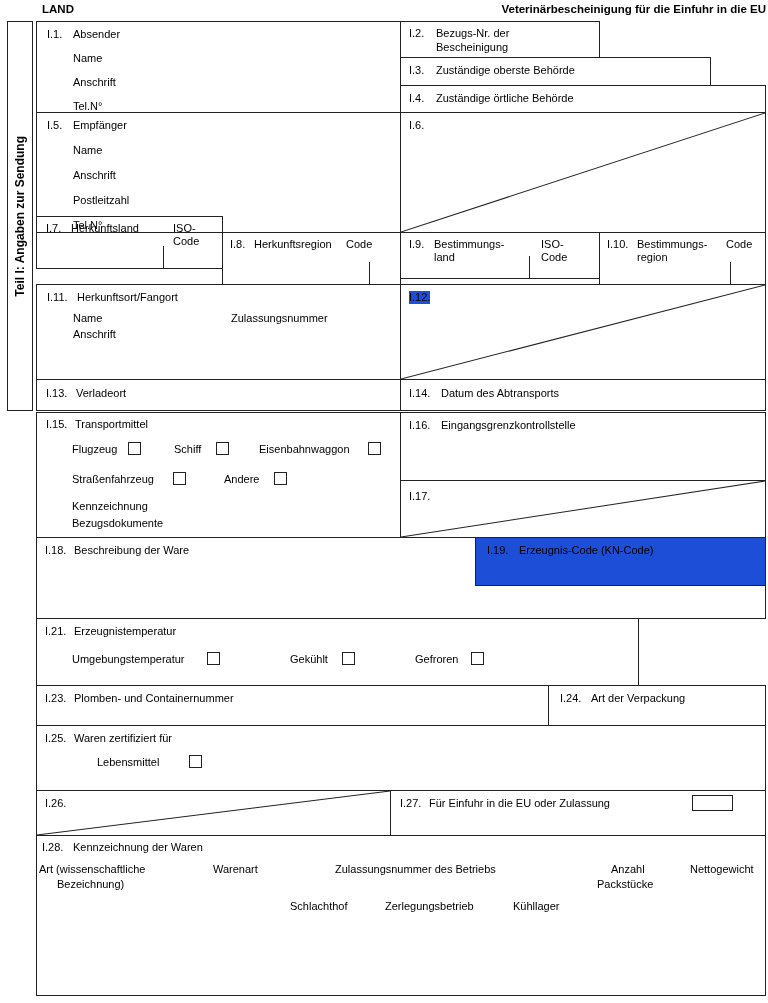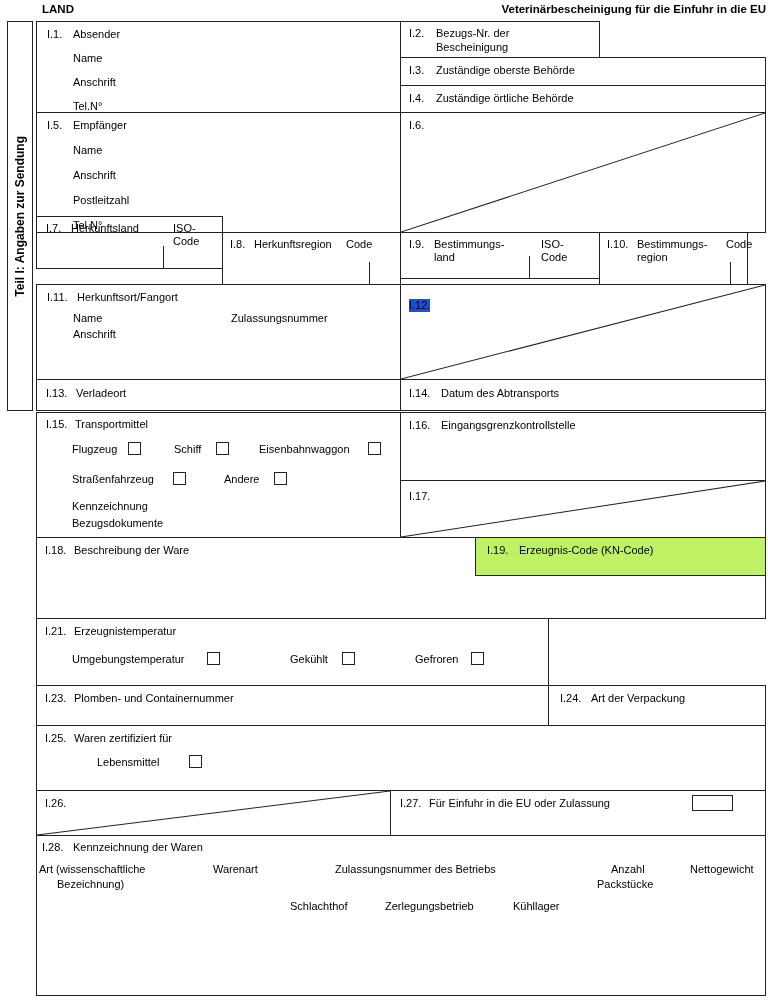--- a/index.html
+++ b/index.html
@@ -37,21 +37,21 @@
     <span class="t" style="left:36px;top:54px">Anschrift</span>
     <span class="t" style="left:36px;top:78px">Tel.N°</span>
   </div>
 
   <div class="cell" style="left:400px;top:21px;width:200px;height:37px">
     <span class="t" style="left:8px;top:5px">I.2.</span>
     <span class="t" style="left:35px;top:5px">Bezugs-Nr. der</span>
     <span class="t" style="left:35px;top:19px">Bescheinigung</span>
   </div>
 
-  <div class="cell" style="left:400px;top:57px;width:366px;height:29px">
+  <div class="cell" style="left:400px;top:57px;width:311px;height:29px">
     <span class="t" style="left:8px;top:6px">I.3.</span>
     <span class="t" style="left:35px;top:6px">Zuständige oberste Behörde</span>
   </div>
   <div class="cell" style="left:400px;top:85px;width:366px;height:28px">
     <span class="t" style="left:8px;top:6px">I.4.</span>
     <span class="t" style="left:35px;top:6px">Zuständige örtliche Behörde</span>
   </div>
 
   <div class="cell" style="left:36px;top:112px;width:365px;height:121px">
     <span class="t" style="left:10px;top:6px">I.5.</span>
@@ -83,40 +83,40 @@
     <span class="tick" style="left:146px"></span>
   </div>
   <div class="cell" style="left:400px;top:232px;width:200px;height:47px">
     <span class="t" style="left:8px;top:5px">I.9.</span>
     <span class="t" style="left:33px;top:5px">Bestimmungs-</span>
     <span class="t" style="left:33px;top:18px">land</span>
     <span class="t" style="left:140px;top:5px">ISO-</span>
     <span class="t" style="left:140px;top:18px">Code</span>
     <span class="tick" style="left:128px"></span>
   </div>
-  <div class="cell" style="left:599px;top:232px;width:149px;height:53px">
+  <div class="cell" style="left:599px;top:232px;width:167px;height:53px">
     <span class="t" style="left:7px;top:5px">I.10.</span>
     <span class="t" style="left:37px;top:5px">Bestimmungs-</span>
     <span class="t" style="left:37px;top:18px">region</span>
     <span class="t" style="left:126px;top:5px">Code</span>
     <span class="tick" style="left:130px"></span>
   </div>
 
   <div class="cell" style="left:36px;top:284px;width:365px;height:96px">
     <span class="t" style="left:10px;top:6px">I.11.</span>
     <span class="t" style="left:40px;top:6px">Herkunftsort/Fangort</span>
     <span class="t" style="left:36px;top:27px">Name</span>
     <span class="t" style="left:194px;top:27px">Zulassungsnummer</span>
     <span class="t" style="left:36px;top:43px">Anschrift</span>
   </div>
   <div class="cell" style="left:400px;top:284px;width:366px;height:96px">
     <svg class="diag" viewBox="0 0 100 100" preserveAspectRatio="none">
       <line x1="0" y1="100" x2="100" y2="0" stroke="#222" stroke-width="1" vector-effect="non-scaling-stroke"></line>
       </svg>
-    <span class="t" style="left:8px;top:14px;background:#1d4ed8">I.12.</span>
+    <span class="t" style="left:8px;top:6px;background:#1d4ed8">I.12.</span>
   </div>
 
   <div class="cell" style="left:36px;top:379px;width:365px;height:32px">
     <span class="t" style="left:9px;top:7px">I.13.</span>
     <span class="t" style="left:39px;top:7px">Verladeort</span>
   </div>
   <div class="cell" style="left:400px;top:379px;width:366px;height:32px">
     <span class="t" style="left:8px;top:7px">I.14.</span>
     <span class="t" style="left:40px;top:7px">Datum des Abtransports</span>
   </div>
@@ -146,26 +146,26 @@
     <svg class="diag" viewBox="0 0 100 100" preserveAspectRatio="none">
       <line x1="0" y1="100" x2="100" y2="0" stroke="#222" stroke-width="1" vector-effect="non-scaling-stroke"></line>
       </svg>
     <span class="t" style="left:8px;top:9px;background:#fff">I.17.</span>
   </div>
 
   <div class="cell" style="left:36px;top:537px;width:730px;height:82px">
     <span class="t" style="left:8px;top:6px">I.18.</span>
     <span class="t" style="left:37px;top:6px">Beschreibung der Ware</span>
   </div>
-  <div class="cell" style="left:475px;top:537px;width:291px;height:39px;background:#bef264">
+  <div class="cell" style="left:475px;top:537px;width:291px;height:49px;background:#1d4ed8">
     <span class="t" style="left:11px;top:6px">I.19.</span>
     <span class="t" style="left:43px;top:6px">Erzeugnis-Code (KN-Code)</span>
   </div>
 
-  <div class="cell" style="left:36px;top:618px;width:513px;height:68px">
+  <div class="cell" style="left:36px;top:618px;width:603px;height:68px">
     <span class="t" style="left:8px;top:6px">I.21.</span>
     <span class="t" style="left:37px;top:6px">Erzeugnistemperatur</span>
     <span class="t" style="left:35px;top:34px">Umgebungstemperatur</span>
     <span class="cb" style="left:170px;top:33px"></span>
     <span class="t" style="left:253px;top:34px">Gekühlt</span>
     <span class="cb" style="left:305px;top:33px"></span>
     <span class="t" style="left:378px;top:34px">Gefroren</span>
     <span class="cb" style="left:434px;top:33px"></span>
   </div>
 

